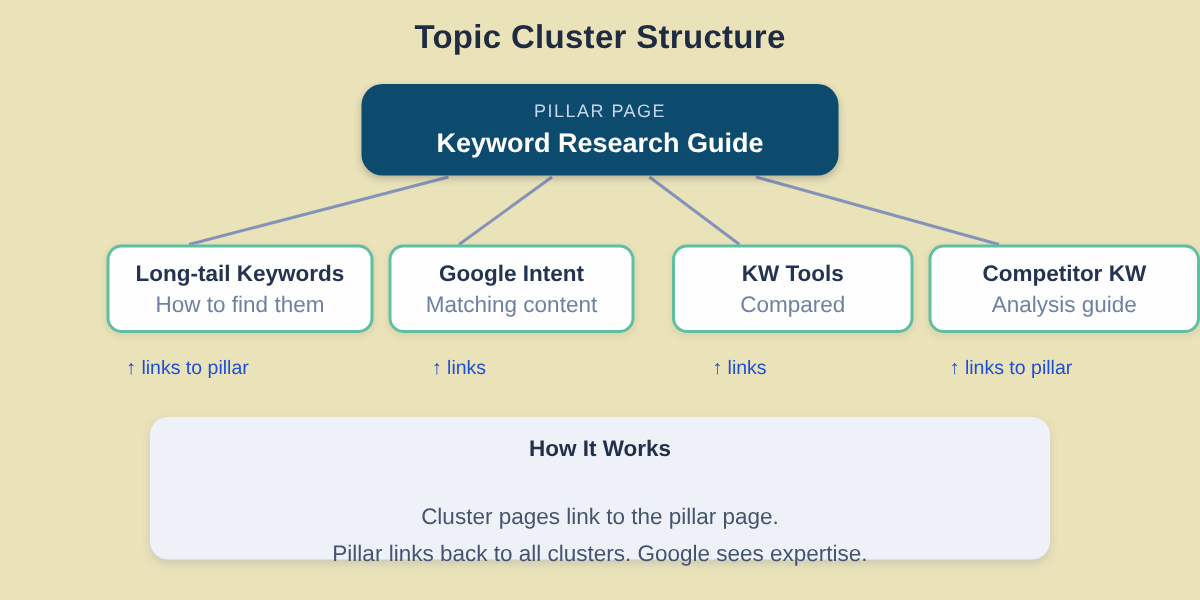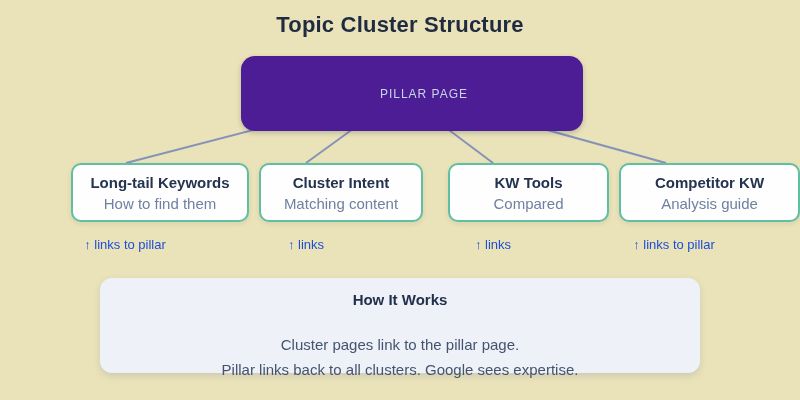--- a/index.html
+++ b/index.html
@@ -23,30 +23,29 @@
     font-size: 22px;
     font-weight: bold;
     color: #1F2B40;
     letter-spacing: 0.2px;
   }
   .pillar-box {
     position: absolute;
     left: 241px;
     top: 56px;
     width: 318px;
-    height: 75px;
-    background: #4c1d95;
+    height: 61px;
+    background: #0c4a6e;
     border-radius: 14px;
     box-shadow: 0 2px 5px rgba(40,50,70,0.25);
     display: flex;
     flex-direction: column;
     align-items: center;
     justify-content: center;
     gap: 4px;
-    padding-left: 24px;
   }
   .pillar-label {
     font-size: 12px;
     letter-spacing: 1px;
     color: #C7D5E8;
   }
   .pillar-title {
     font-size: 18px;
     font-weight: bold;
     color: #FFFFFF;
@@ -136,28 +135,29 @@
 
 <svg id="connector-svg" viewBox="0 0 800 400">
     <line x1="299" y1="118" x2="126" y2="163" stroke="#8593BA" stroke-width="2"></line>
     <line x1="368" y1="118" x2="306" y2="163" stroke="#8593BA" stroke-width="2"></line>
     <line x1="433" y1="118" x2="493" y2="163" stroke="#8593BA" stroke-width="2"></line>
     <line x1="504" y1="118" x2="666" y2="163" stroke="#8593BA" stroke-width="2"></line>
   </svg>
 
 <div class="pillar-box">
   <div class="pillar-label">PILLAR PAGE</div>
+  <div class="pillar-title">Keyword Research Guide</div>
 </div>
 
 <div class="cluster-card" id="card-0">
   <div class="card-title">Long-tail Keywords</div>
   <div class="card-subtitle">How to find them</div>
 </div>
 <div class="cluster-card" id="card-1">
-  <div class="card-title">Cluster Intent</div>
+  <div class="card-title">Google Intent</div>
   <div class="card-subtitle">Matching content</div>
 </div>
 <div class="cluster-card" id="card-2">
   <div class="card-title">KW Tools</div>
   <div class="card-subtitle">Compared</div>
 </div>
 <div class="cluster-card" id="card-3">
   <div class="card-title">Competitor KW</div>
   <div class="card-subtitle">Analysis guide</div>
 </div>

